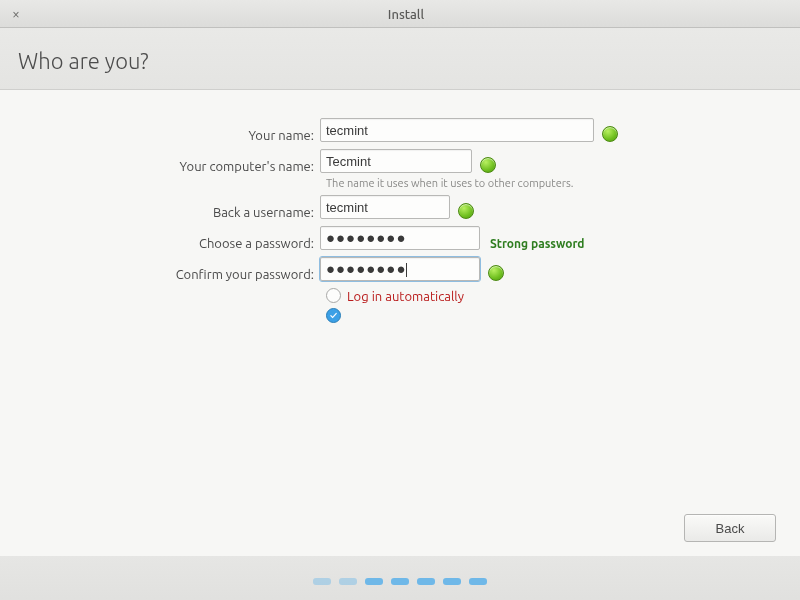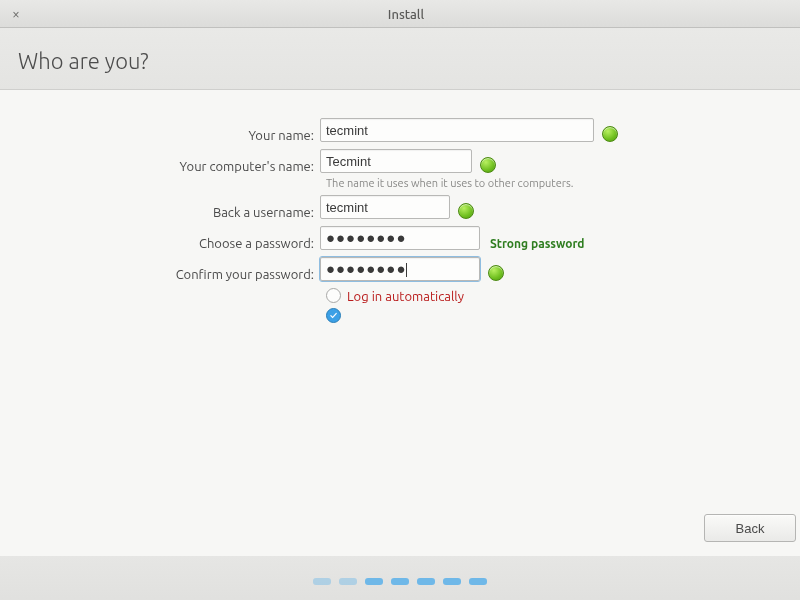--- a/index.html
+++ b/index.html
@@ -120,21 +120,21 @@
       font-weight: bold;
       line-height: 1;
     }
     .radio-label {
       font-size: 13px;
       color: #b91c1c;
       cursor: pointer;
     }
     .button-row {
       position: absolute;
-      bottom: 14px; right: 4px;
+      bottom: 14px; right: 24px;
       display: flex; 
     }
     .btn {
       min-width: 92px;
       height: 28px;
       padding: 0 14px;
       border: 1px solid #b5b5b3;
       border-radius: 3px;
       background: linear-gradient(#fafaf8, #eaeae8);
       color: #4a4a4a;

